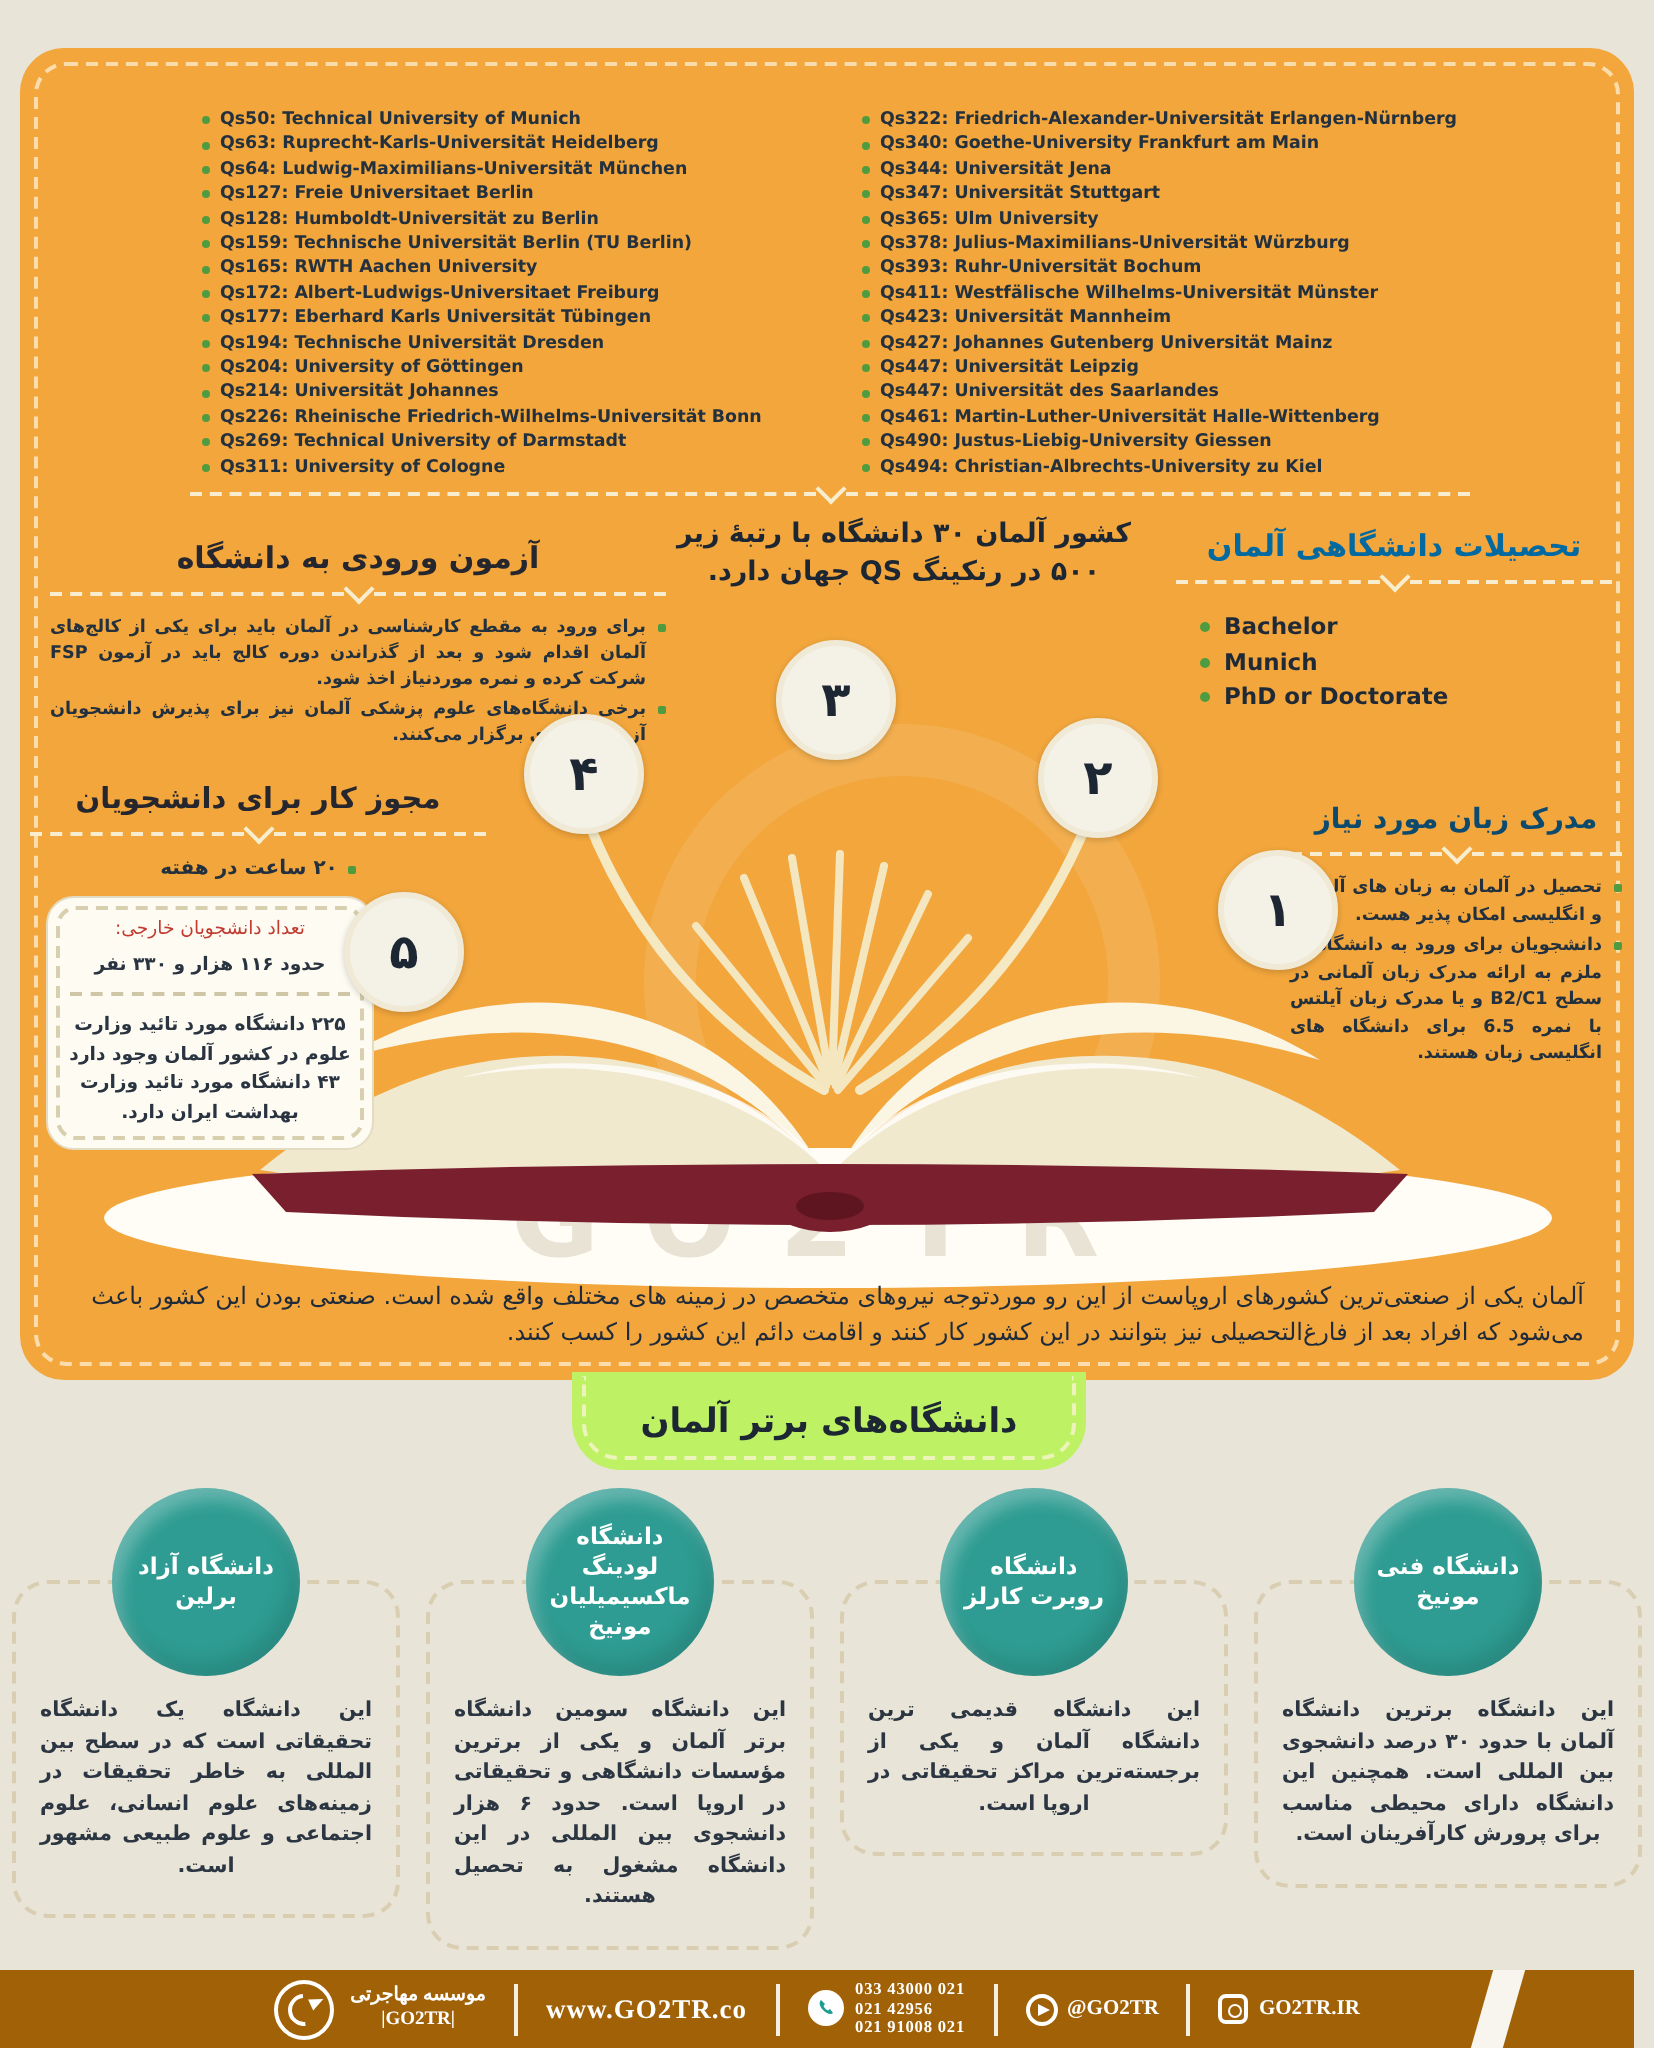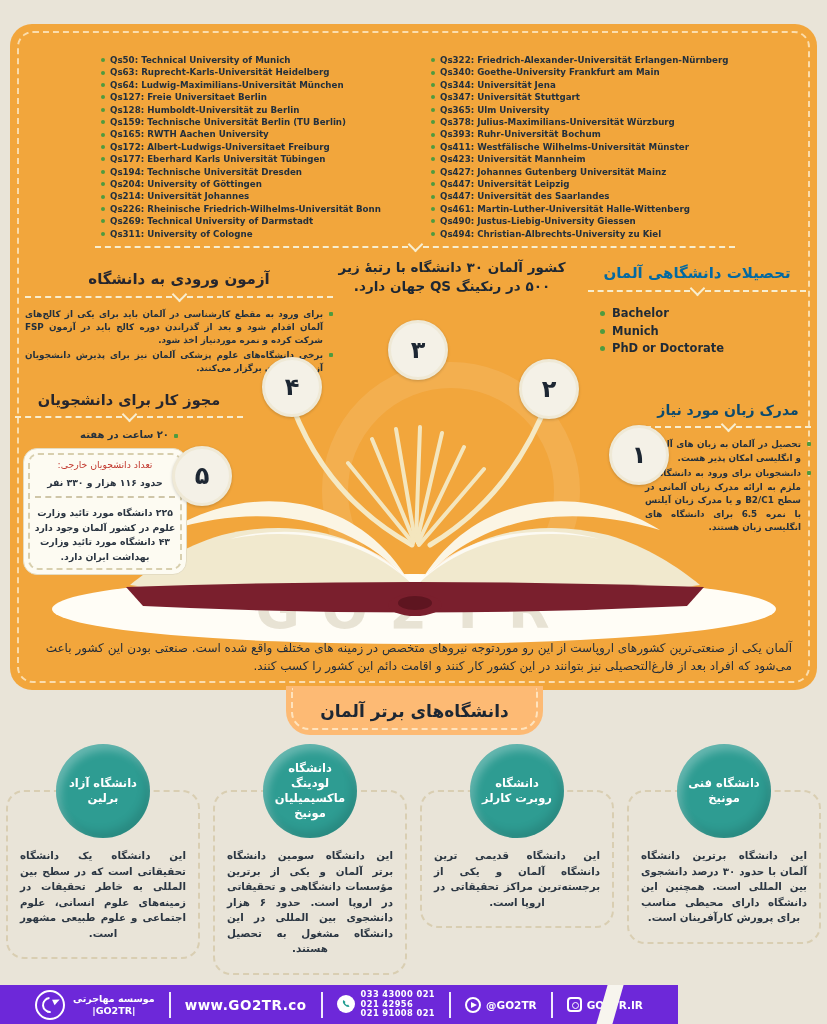--- a/index.html
+++ b/index.html
@@ -81,41 +81,41 @@
   .book-shadow{position:absolute;left:52px;top:574px;width:724px;height:70px;background:#FFFDF6;border-radius:50%;z-index:1;}
   .wm-text{position:absolute;left:0;width:827px;top:578px;text-align:center;font-size:54px;font-weight:bold;
            letter-spacing:22px;color:rgba(205,195,170,.45);z-index:2;}
   .arcs{position:absolute;left:0;top:0;width:827px;height:1024px;z-index:2;pointer-events:none;}
   .book{position:absolute;left:110px;top:425px;width:610px;height:215px;z-index:3;}
 
   #industry{position:absolute;left:35px;top:640px;width:757px;direction:rtl;text-align:right;font-size:12px;
             font-weight:normal;color:#1f2b3a;line-height:17.5px;z-index:4;}
 
   
-  #bottom-tab{position:absolute;left:286px;top:686px;width:257px;height:49px;background:#fdba74;
+  #bottom-tab{position:absolute;left:286px;top:686px;width:257px;height:49px;background:#bef264;
               border-radius:0 0 24px 24px;z-index:5;display:flex;align-items:center;justify-content:center;}
   #bottom-tab::after{content:"";position:absolute;inset:2px 5px 5px;border:2px dashed rgba(255,246,221,.7);
               border-top:none;border-radius:0 0 18px 18px;}
   #bottom-tab span{font-size:17px;font-weight:bold;color:#1d2733;direction:rtl;}
 
   
   #top-unis{position:absolute;left:0;top:744px;width:827px;display:flex;flex-direction:row-reverse;
             justify-content:center;gap:13px;z-index:2;}
   .tu{position:relative;width:194px;}
   .tu-box{margin-top:46px;border:2px dashed #D9CEB2;border-radius:18px;padding:56px 12px 16px;}
   .tu-circle{position:absolute;left:50%;transform:translateX(-50%);top:0;width:94px;height:94px;border-radius:50%;
              background:#2E9C92;display:flex;align-items:center;justify-content:center;text-align:center;direction:rtl;
              color:#fff;font-weight:bold;font-size:11.5px;line-height:15px;padding:8px;box-sizing:border-box;z-index:2;
              box-shadow:inset 4px 6px 8px rgba(255,255,255,.28), inset -4px -6px 10px rgba(0,0,0,.12);}
   .tu-text{direction:rtl;font-size:10.3px;font-weight:bold;color:#2b3642;line-height:15.5px;
            text-align:justify;text-align-last:center;}
 
   
-  #footer{position:absolute;left:0;top:985px;width:678px;height:39px;background:#6d28d9;display:flex;
-          align-items:center;justify-content:center;gap:14px;z-index:6;color:#fff;}
+  #footer{position:absolute;left:0;top:985px;width:817px;height:39px;background:#a16207;display:flex;
+          align-items:center;justify-content:center;gap:14px;z-index:6;color:#fff;font-family:Liberation Serif, serif;}
   .fsep{width:2px;height:26px;background:rgba(255,255,255,.9);}
   .brand{display:flex;align-items:center;gap:8px;}
   .logo{width:30px;height:30px;border:2px solid #fff;border-radius:50%;position:relative;box-sizing:border-box;flex:0 0 auto;}
   .logo .swoosh{position:absolute;inset:5px;border:2px solid #fff;border-radius:50%;
                 border-top-color:transparent;border-right-color:transparent;transform:rotate(40deg);box-sizing:border-box;}
   .logo .tip{position:absolute;right:3px;top:6px;width:0;height:0;border-left:7px solid #fff;
              border-top:3px solid transparent;border-bottom:3px solid transparent;transform:rotate(-25deg);}
   .brand-t{display:flex;flex-direction:column;align-items:center;line-height:11.5px;font-size:9.5px;font-weight:bold;direction:rtl;}
   .website{font-size:13.5px;font-weight:bold;letter-spacing:.5px;}
   .phones{display:flex;align-items:center;gap:6px;}

